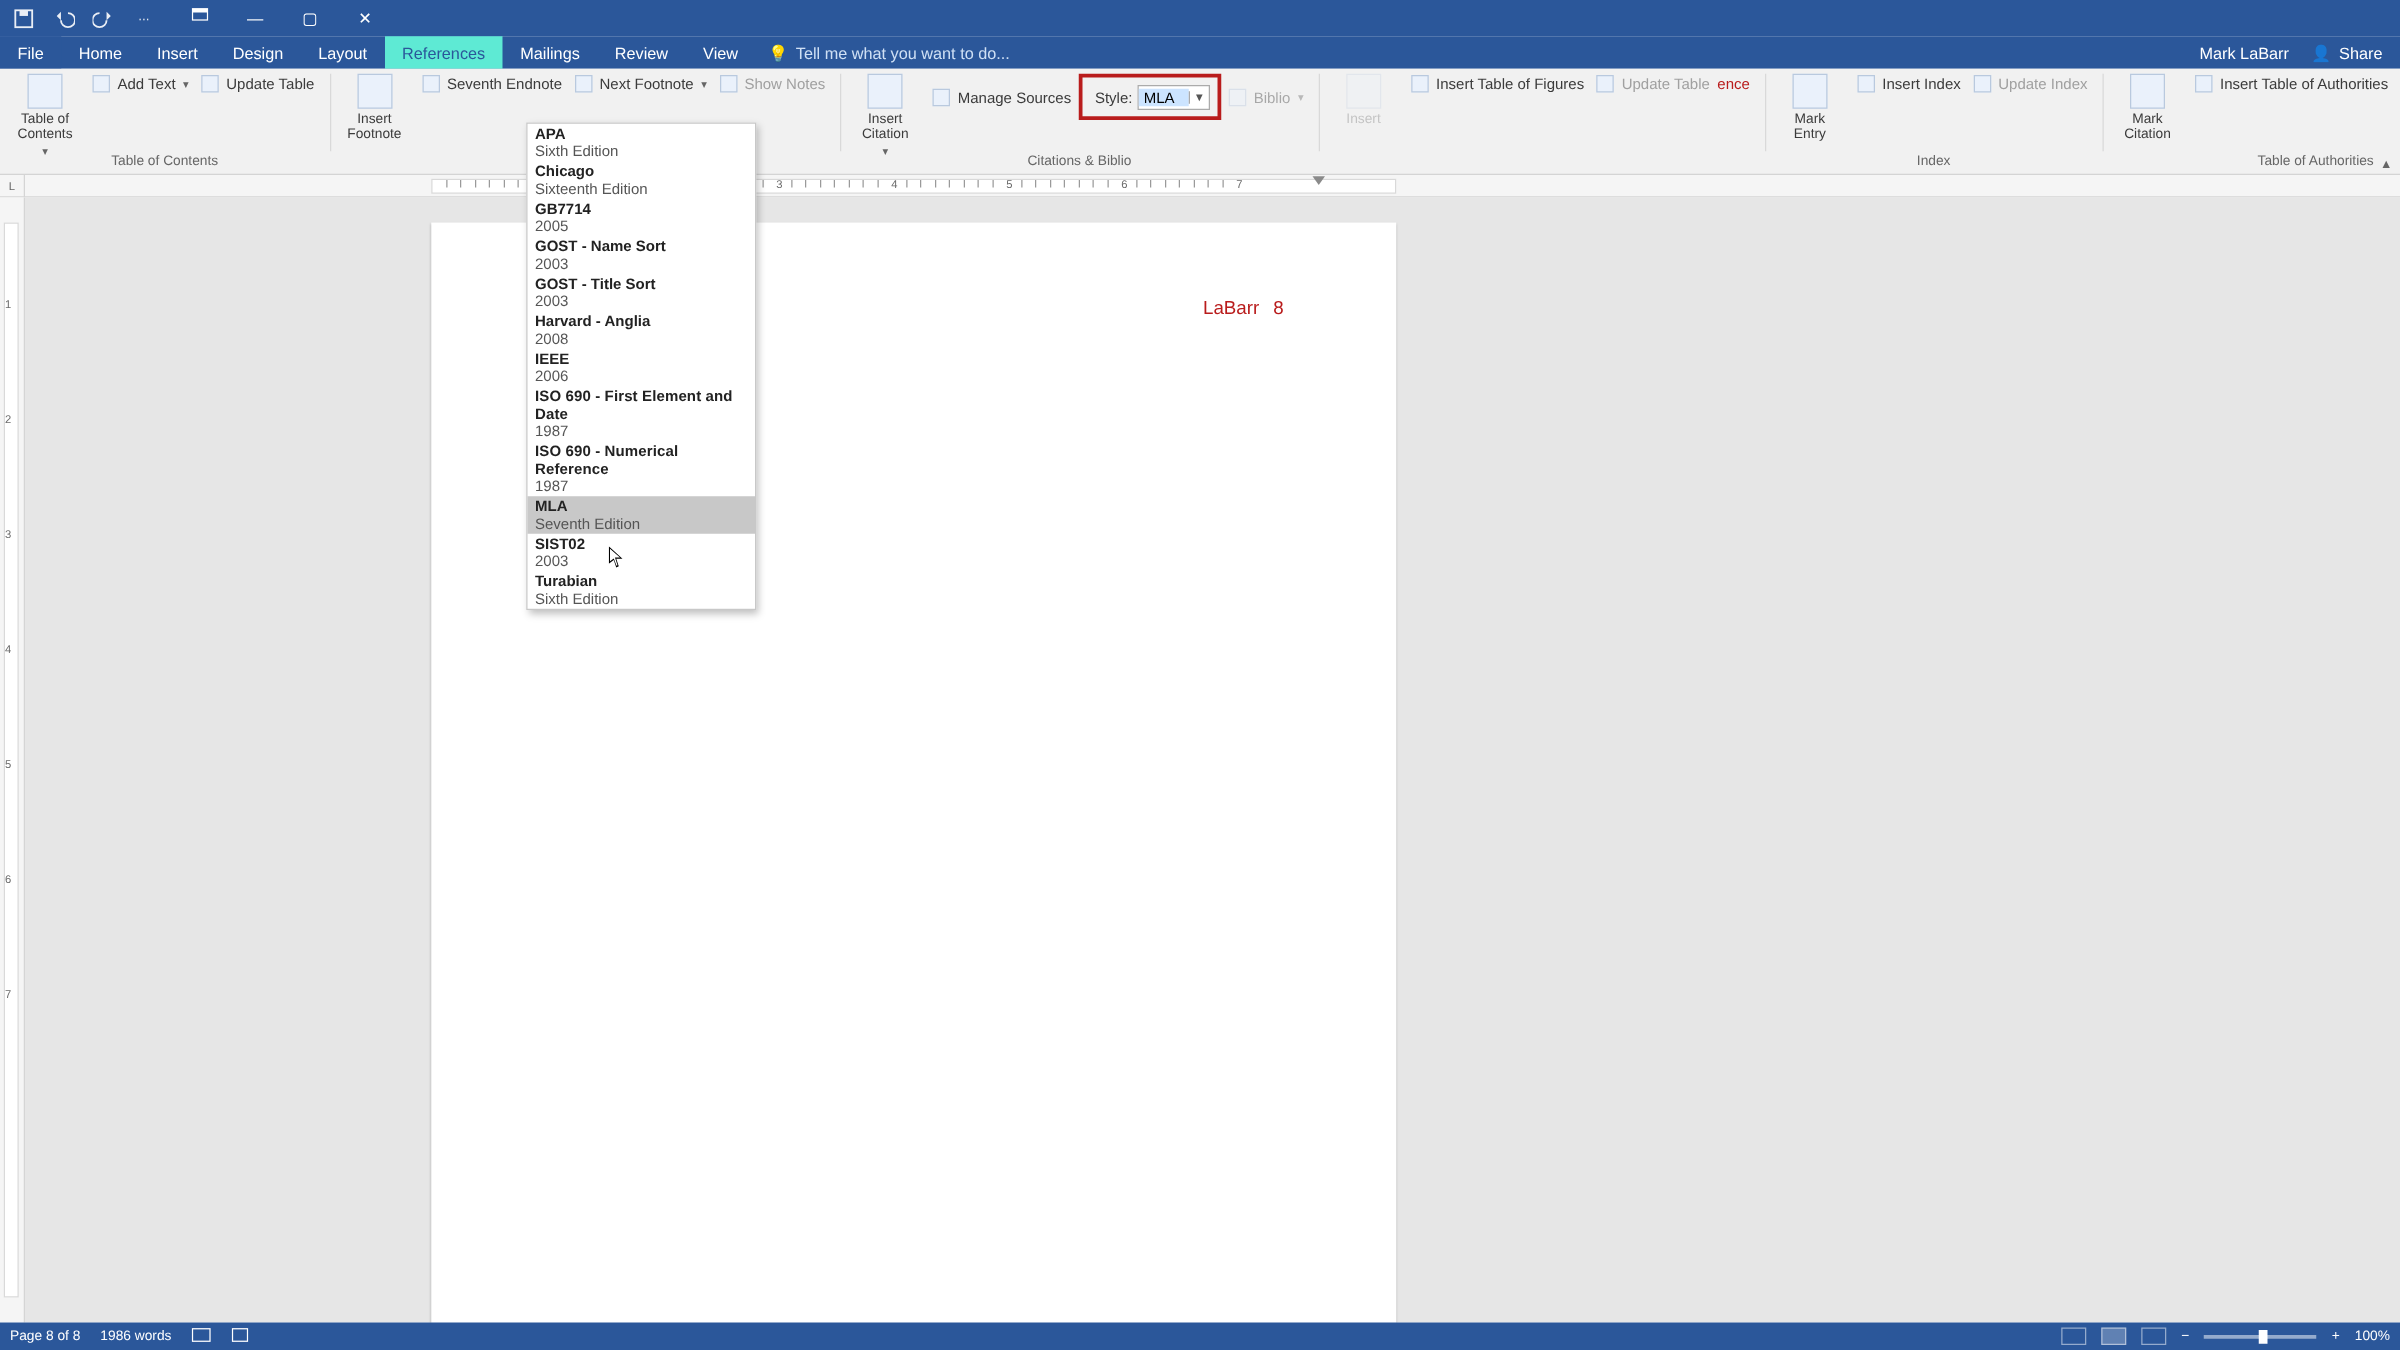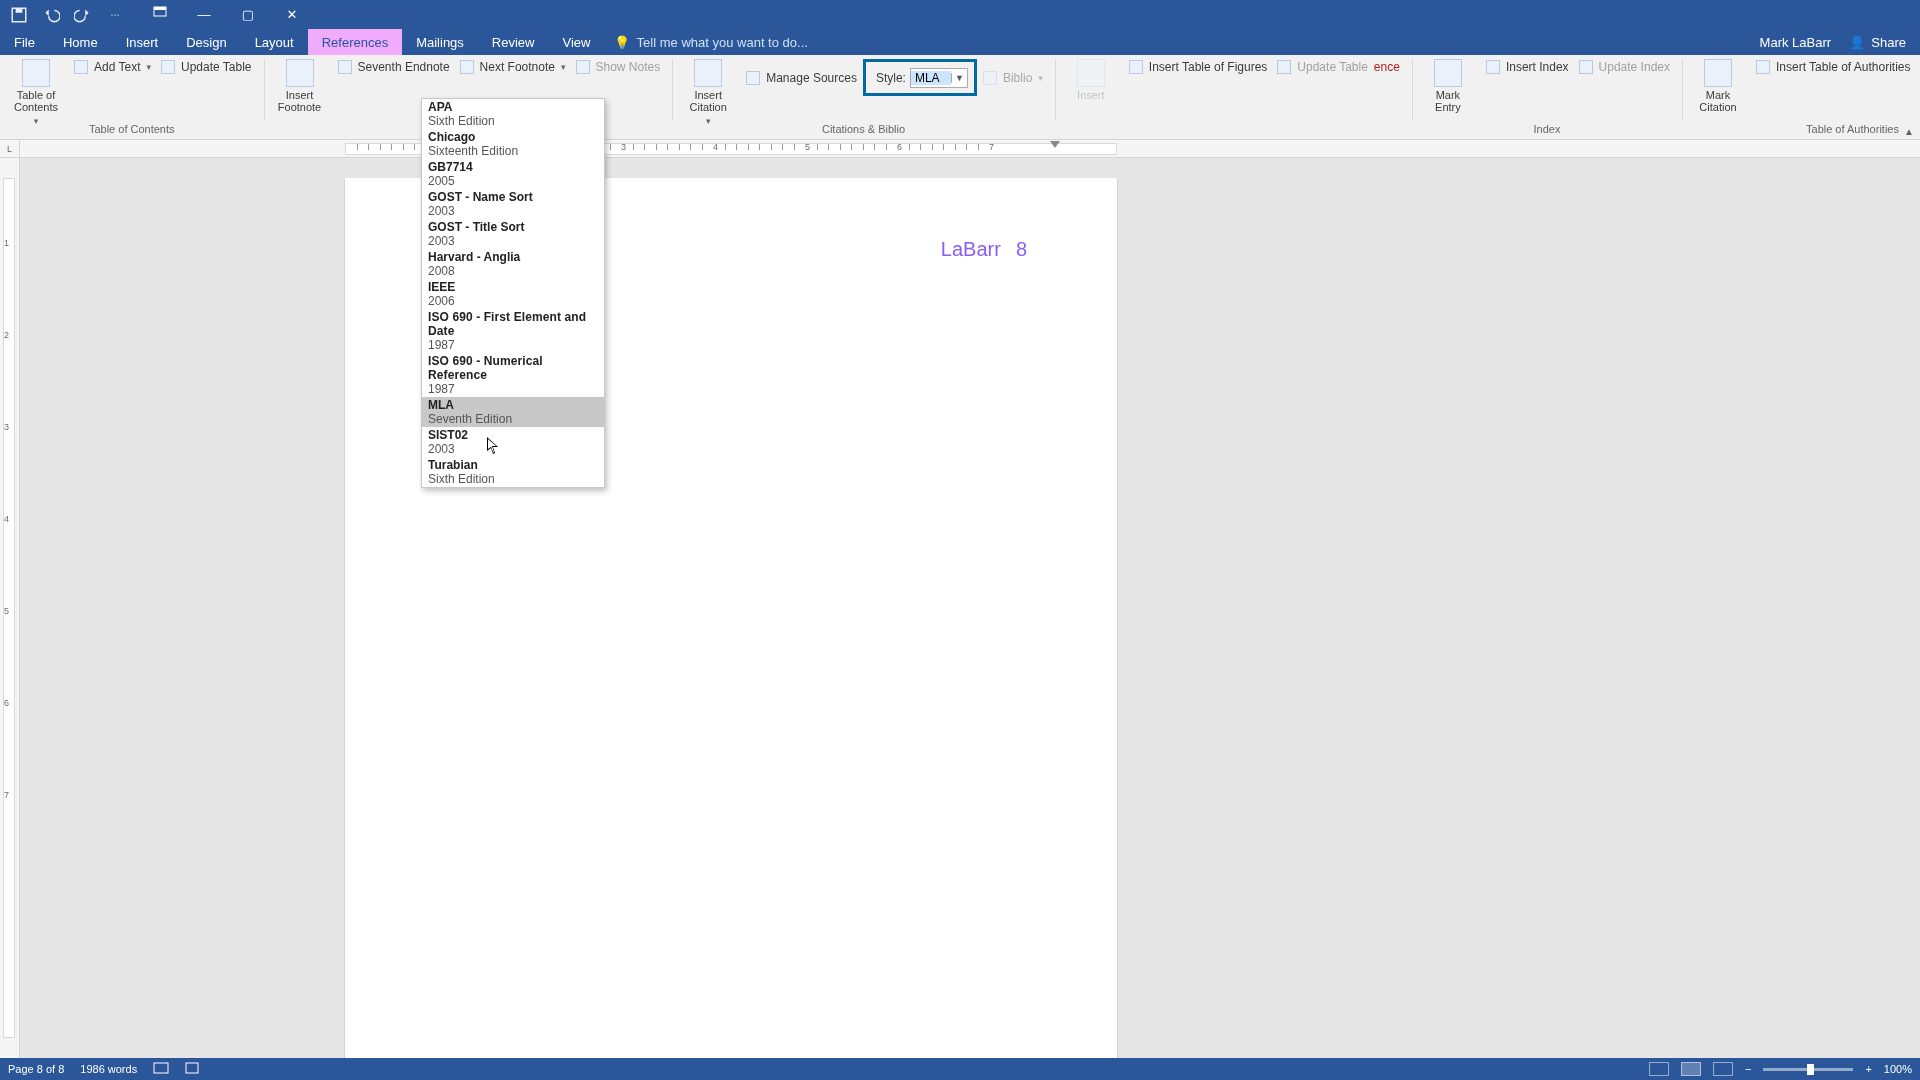--- a/index.html
+++ b/index.html
@@ -10,21 +10,21 @@
 .titlebar .qat { display: flex; align-items: center; gap: 14px; padding: 0 10px; }
 .titlebar .qat .qat-btn { width: 18px; height: 18px; display: flex; align-items: center; justify-content: center; opacity: .9; }
 .titlebar .title { flex: 1; text-align: center; font-size: 12px; }
 .titlebar .winbtns { display: flex; align-items: center; gap: 20px; padding: 0 14px; }
 .titlebar .winbtns span { width: 24px; text-align: center; font-size: 13px; }
 
 
 .menutabs { height: 26px; background: #2b579a; color: #fff; display: flex; align-items: stretch; font-size: 13px; }
 .menutabs .tab { padding: 0 14px; display: flex; align-items: center; cursor: pointer; }
 .menutabs .tab.file { background: #2b579a; }
-.menutabs .tab.active { background: #f0abfc; color: #2b579a; }
+.menutabs .tab.active { background: #5eead4; color: #2b579a; }
 .menutabs .tellme { display: flex; align-items: center; color: #cfe0f5; gap: 6px; padding-left: 10px; }
 .menutabs .right { margin-left: auto; display: flex; align-items: center; gap: 18px; padding-right: 14px; }
 .menutabs .right .share { display: flex; align-items: center; gap: 6px; }
 
 
 .ribbon { height: 85px; background: #f1f1f1; border-bottom: 1px solid #d4d4d4; display: flex; position: relative; }
 .ribbon .group { display: flex; flex-direction: column; align-items: center; padding: 2px 8px 0 8px; position: relative; }
 .ribbon .group + .group::before { content: ""; position: absolute; left: 0; top: 4px; bottom: 18px; width: 1px; background: #d9d9d9; }
 .ribbon .group .controls { display: flex; align-items: flex-start; gap: 6px; height: 66px; }
 .ribbon .group .caption { font-size: 11px; color: #666; height: 16px; }
@@ -35,21 +35,21 @@
 .ribbon .smallbtn.disabled { color: #a0a0a0; }
 .ribbon .smallbtn .mini-ico { width: 14px; height: 14px; border: 1px solid #b9c9de; background: #eaf1fb; flex: 0 0 auto; }
 .ribbon .collapse { position: absolute; right: 6px; bottom: 2px; font-size: 10px; color: #666; }
 
 
 .style-row { display: flex; align-items: center; gap: 4px; padding: 1px 2px; margin-top: 1px; }
 .style-row .lbl { font-size: 12px; color: #3b3b3b; }
 .style-row .combo { display: flex; align-items: center; height: 20px; border: 1px solid #ababab; background: #fff; font-size: 12px; }
 .style-row .combo .val { padding: 0 4px; width: 40px; background: #cce4ff; color: #000; }
 .style-row .combo .arrow { width: 16px; text-align: center; border-left: 1px solid #ababab; font-size: 9px; color: #555; }
-.highlight-box { border: 3px solid #0369a1; padding: 4px 4px; }
+.highlight-box { border: 3px solid #b91c1c; padding: 4px 4px; }
 
 
 .style-dropdown { position: absolute; left: 421px; top: 98px; width: 184px; background: #fff; border: 1px solid #c8c8c8; box-shadow: 2px 3px 6px rgba(0,0,0,.25); font-size: 12px; z-index: 50; }
 .style-dropdown .opt { padding: 1px 6px 0 6px; cursor: default; }
 .style-dropdown .opt .name { font-weight: 600; color: #222; }
 .style-dropdown .opt .sub  { color: #555; padding-bottom: 1px; }
 .style-dropdown .opt.wide .name { letter-spacing: .1px; }
 .style-dropdown .opt.selected { background: #c8c8c8; }
 
 
@@ -59,21 +59,21 @@
 .hruler .num { position: absolute; top: 2px; font-size: 9px; color: #6b6b6b; }
 .hruler .tick { position: absolute; top: 4px; width: 1px; height: 6px; background: #9a9a9a; }
 .hruler .marker-right { position: absolute; top: 1px; width: 0; height: 0; border-left:5px solid transparent; border-right:5px solid transparent; border-top:7px solid #8a8a8a; }
 
 .vruler { position: absolute; left: 0; top: 158px; bottom: 22px; width: 20px; background: #f5f5f5; border-right: 1px solid #d5d5d5; }
 .vruler .track { position: absolute; top: 20px; left: 3px; width: 12px; bottom: 20px; background: #fff; border: 1px solid #d9d9d9; }
 .vruler .num { position: absolute; left: 4px; font-size: 9px; color: #6b6b6b; }
 
 .docarea { position: absolute; left: 20px; right: 0; top: 158px; bottom: 22px; background: #e6e6e6; }
 .page { position: absolute; left: 325px; top: 20px; width: 772px; height: 900px; background: #fff; box-shadow: 0 1px 2px rgba(0,0,0,.25); }
-.page .hdr { position: absolute; right: 90px; top: 60px; font-family: "Times New Roman", serif; font-size: 20px; color: #8b5cf6; }
+.page .hdr { position: absolute; right: 90px; top: 60px; font-family: "Times New Roman", serif; font-size: 15px; color: #b91c1c; }
 
 
 .statusbar { position: absolute; left: 0; right: 0; bottom: 0; height: 22px; background: #2b579a; color: #fff; display: flex; align-items: center; font-size: 11px; padding: 0 8px; gap: 16px; }
 .statusbar .right { margin-left: auto; display: flex; align-items: center; gap: 12px; }
 .statusbar .viewbtn { width: 20px; height: 14px; border: 1px solid rgba(255,255,255,.5); }
 .statusbar .viewbtn.active { background: rgba(255,255,255,.25); }
 .statusbar .slider { width: 90px; height: 3px; background: rgba(255,255,255,.5); position: relative; }
 .statusbar .slider .thumb { position: absolute; left: 44px; top: -4px; width: 7px; height: 11px; background: #fff; }
 
 

